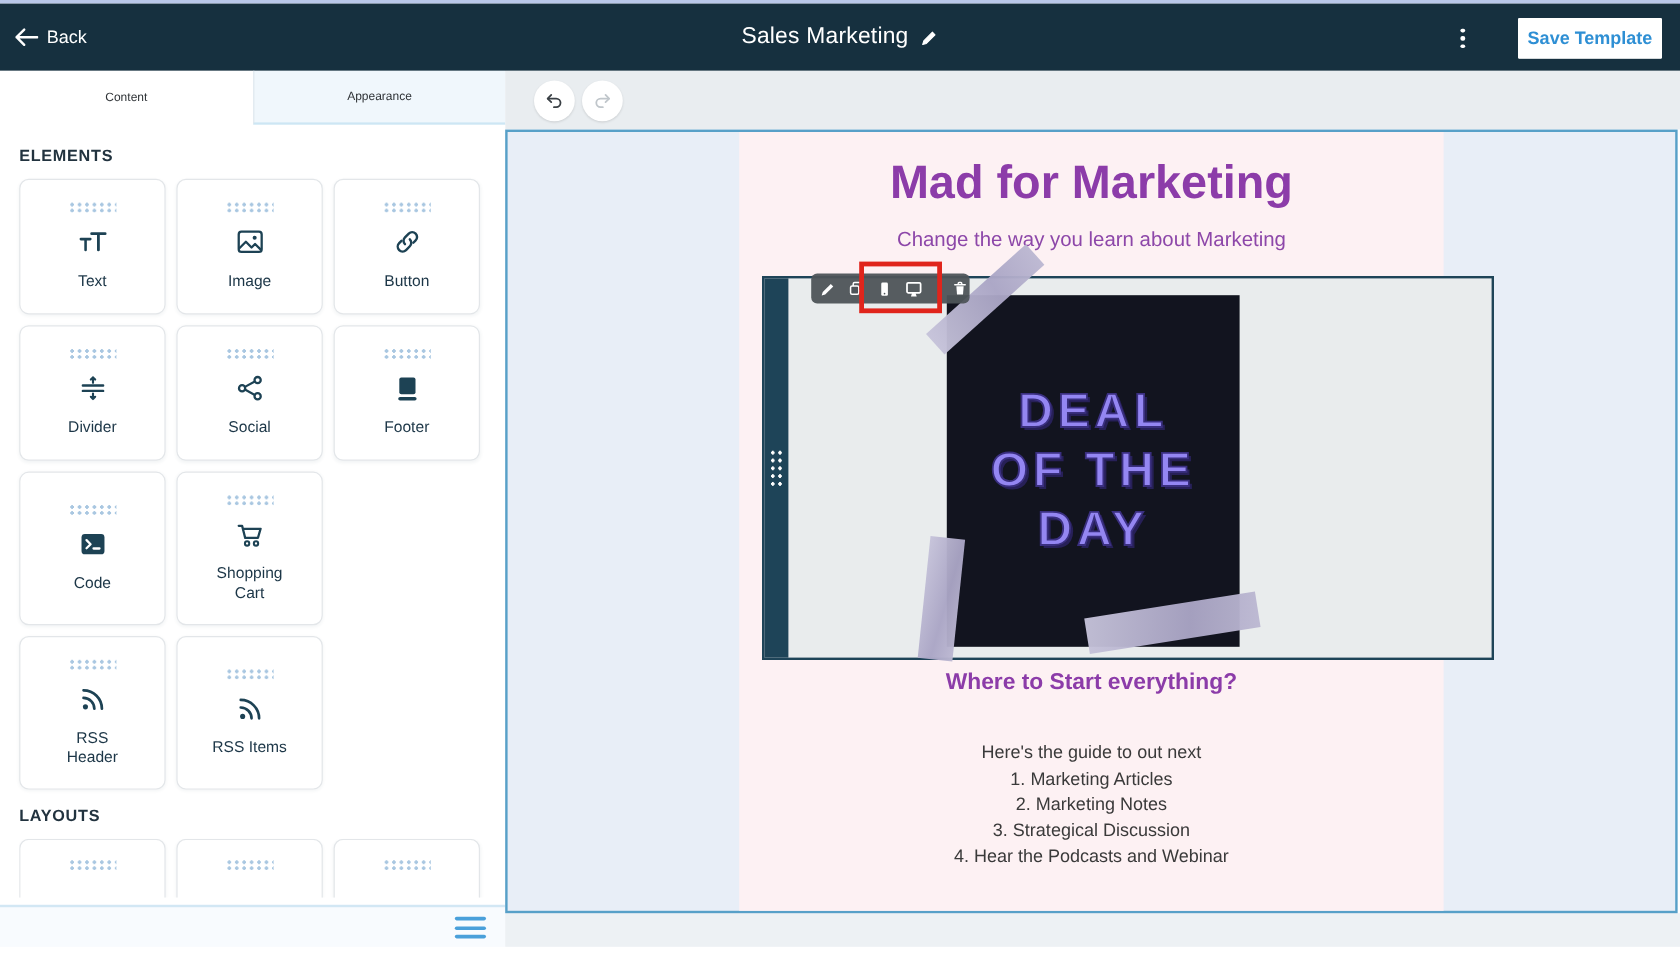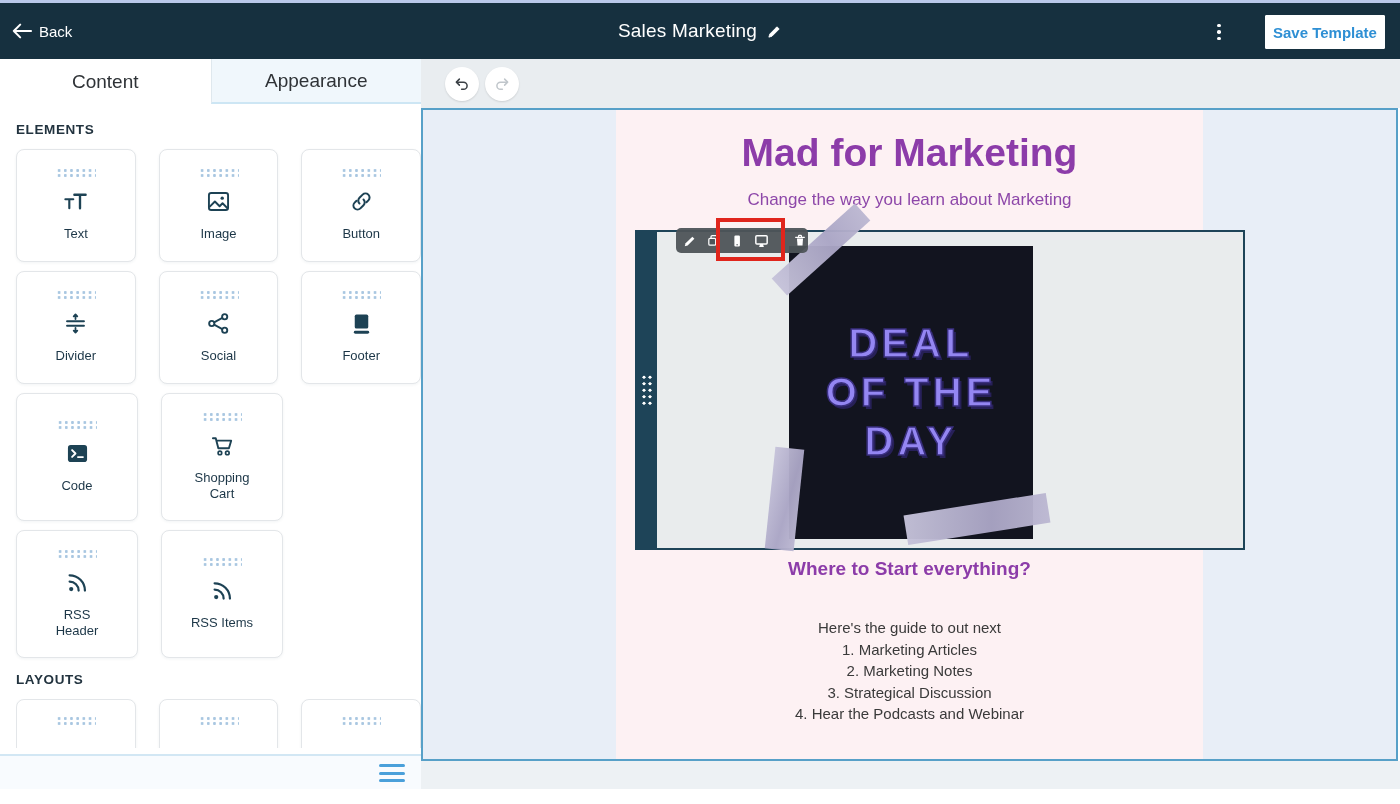--- a/index.html
+++ b/index.html
@@ -11,30 +11,30 @@
   .navbar { position:absolute; left:0; top:3px; width:1400px; height:56px; background:#16303f; display:flex; align-items:center; }
   .back-wrap { display:flex; align-items:center; gap:7px; margin-left:12px; color:#ffffff; font-size:15px; cursor:default; }
   .nav-title-wrap { position:absolute; left:0; right:0; top:0; height:56px; display:flex; align-items:center; justify-content:center; gap:10px; pointer-events:none; }
   .nav-title { color:#ffffff; font-size:19px; font-weight:500; letter-spacing:0.2px; }
   .kebab { position:absolute; right:172px; top:16px; width:18px; height:26px; display:flex; flex-direction:column; align-items:center; justify-content:center; gap:3px; }
   .kebab i { width:3.5px; height:3.5px; border-radius:50%; background:#ffffff; }
   .save-btn { position:absolute; right:15px; top:12px; width:120px; height:34px; background:#ffffff; border:1px solid #ffffff; border-radius:1px; color:#2e8fd4; font-size:15px; font-weight:600; display:flex; align-items:center; justify-content:center; }
 
   
   .tabs { position:absolute; left:0; top:59px; width:421px; height:45px; display:flex; }
-  .tab { width:50%; height:100%; display:flex; align-items:center; justify-content:center; font-size:19px; color:#2f3337;text-align:center; }
+  .tab { width:50%; height:100%; display:flex; align-items:center; justify-content:center; font-size:10px; color:#2f3337;text-align:center; }
   .tab.active { background:#ffffff; }
   .tab.inactive { background:#f0f7fc; border-left:1px solid #dfe8ee; border-bottom:2px solid #cde6f4; }
   .right-toolbar { position:absolute; left:421px; top:59px; width:979px; height:49px; background:#e9edf0; display:flex; align-items:center; gap:6px; padding-left:24px; }
   .circle-btn { width:34px; height:34px; border-radius:50%; background:#ffffff; box-shadow:0 1px 2px rgba(0,0,0,0.12); display:flex; align-items:center; justify-content:center; }
 
   
   .panel-body { position:absolute; left:0; top:104px; width:421px; height:650px; background:#ffffff; overflow:hidden; }
   .section-header { margin:18px 0 12px 16px; font-size:13.5px; font-weight:700; color:#22333f; letter-spacing:0.6px; }
-  .cards-row { display:flex; gap:23px; margin:0 0 9px 16px; }
+  .cards-row { display:flex; gap:9px; margin:0 0 9px 16px; }
   .card { width:122px; background:#ffffff; border:1px solid #e3e6e9; border-radius:8px; box-shadow:0 1px 3px rgba(40,60,80,0.06); display:flex; flex-direction:column; align-items:center; justify-content:center; gap:11px; }
   .row-h1 .card { height:113px; }
   .row-h2 .card { height:128px; }
   .dots { width:40px; height:9px; background-image:radial-gradient(circle,#a9c7e1 1.3px,transparent 1.45px); background-size:6.2px 5px; }
   .card-icon { height:27px; display:flex; align-items:center; justify-content:center; }
   .card-label { font-size:13px; font-weight:500; color:#1c3647; text-align:center; line-height:1.25; max-width:70px; }
   .layout-row { height:49px; overflow:hidden; }
   .layout-row .card { height:100px; justify-content:flex-start; padding-top:16px; }
   .panel-footer { position:absolute; left:0; top:754px; width:421px; height:35px; background:#f8fbfe; border-top:2px solid #d2e7f4; }
   .hamburger { position:absolute; right:16px; top:8px; width:26px; height:18px; display:flex; flex-direction:column; justify-content:space-between; }

